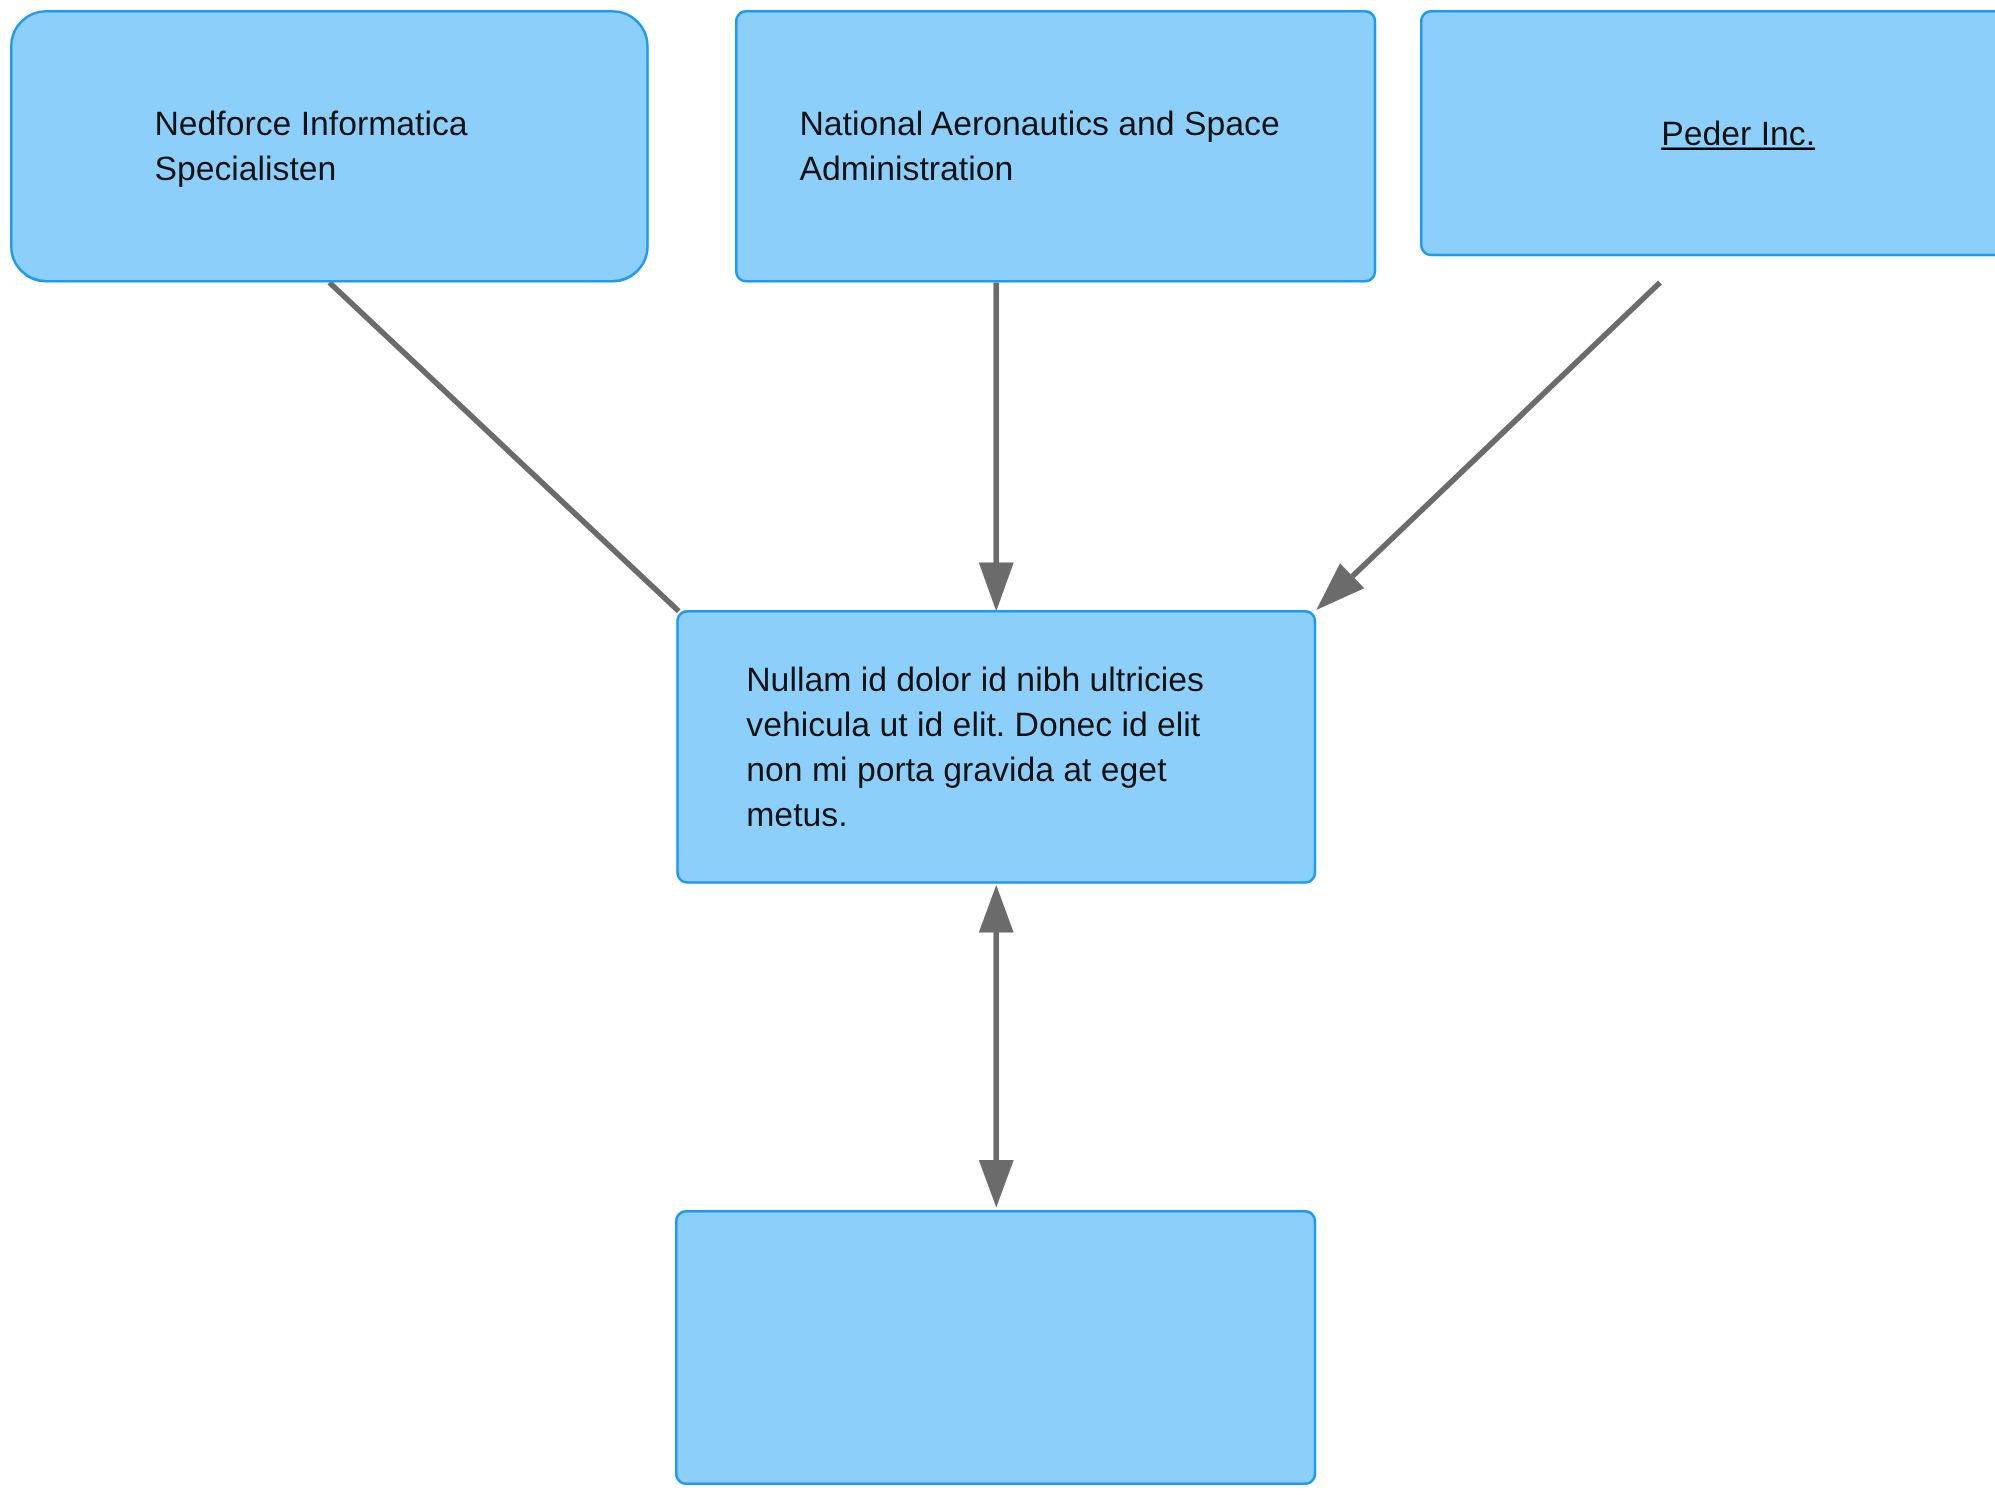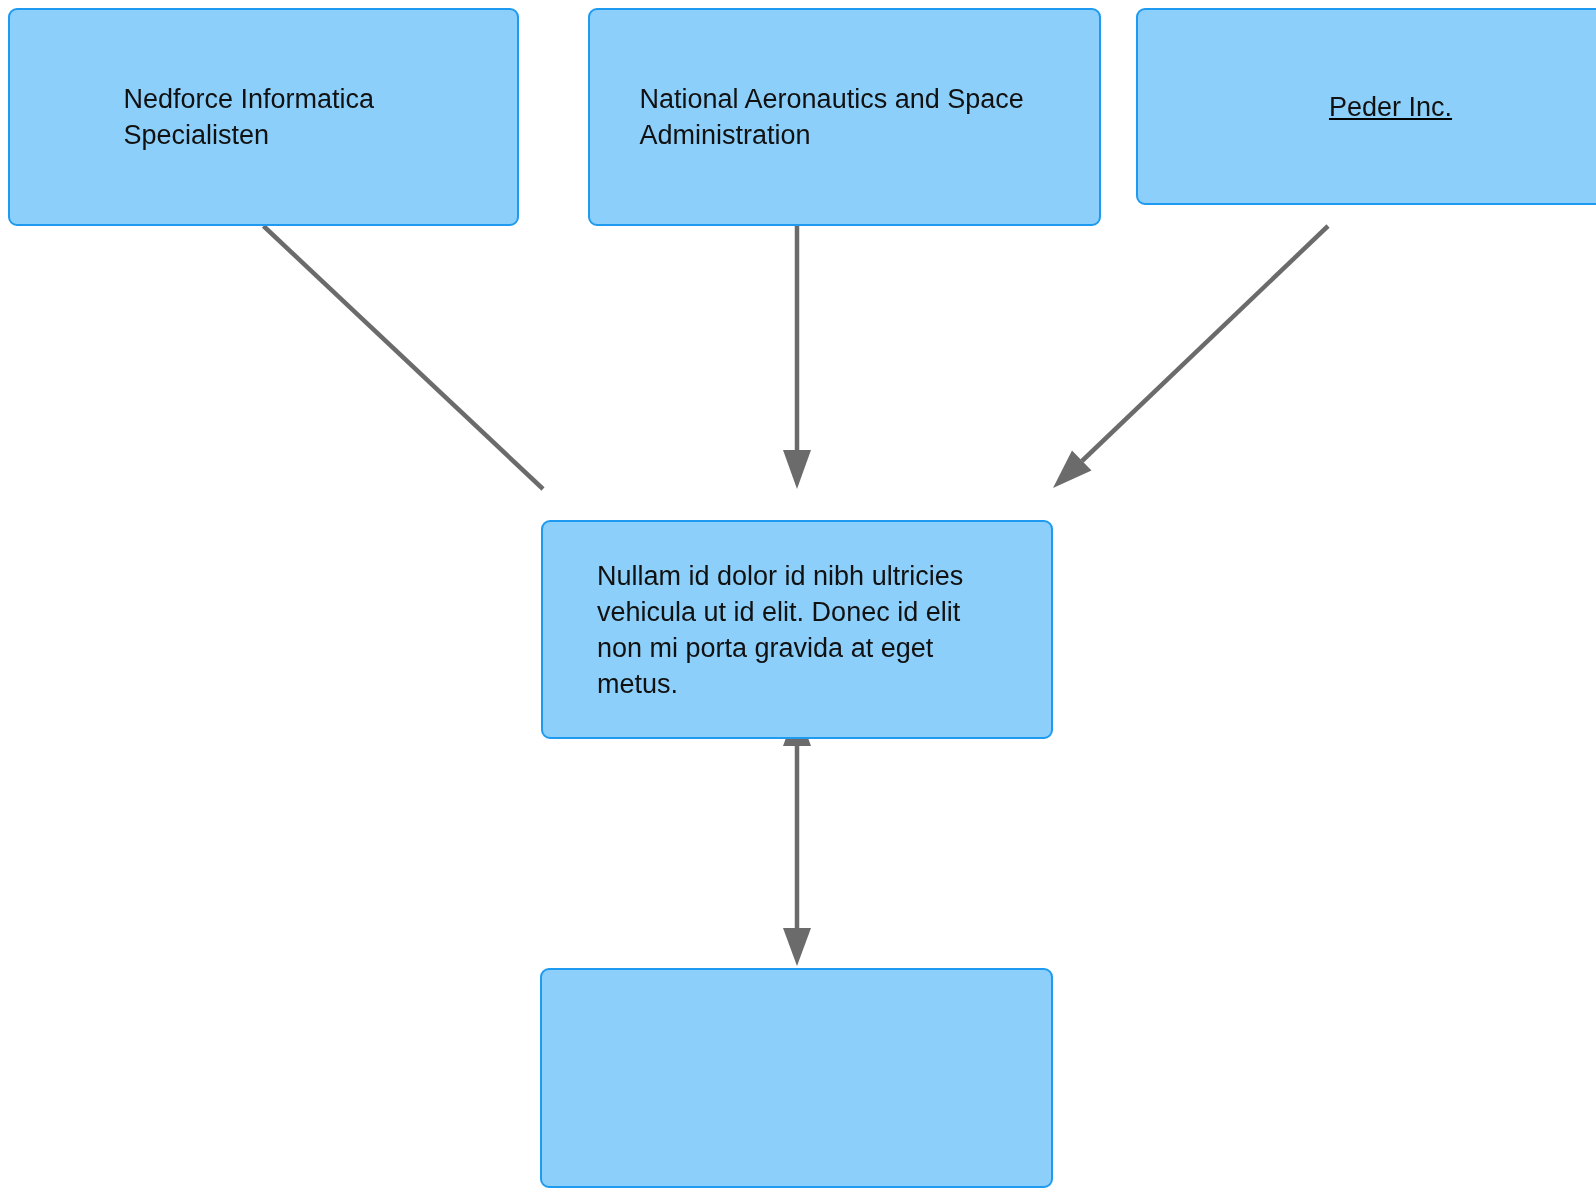--- a/index.html
+++ b/index.html
@@ -27,24 +27,24 @@
     align-items: center;
     justify-content: center;
   }
   .node .label {
     font-size: 27px;
     line-height: 36px;
     color: #111111;
     text-align: left;
     letter-spacing: 0;
   }
-  #node-nedforce { left: 8px;    top: 8px;   width: 511px; height: 218px; }
+  #node-nedforce { left: 8px;    top: 8px;   width: 511px; height: 218px; border-radius: 29px; }
   #node-nasa     { left: 540px;  top: 8px;   width: 513px; height: 218px; margin-left: 48px; }
   #node-peder    { left: 1136px; top: 8px;   width: 509px; height: 197px; text-decoration: underline; }
-  #node-center   { left: 541px;  top: 488px; width: 512px; height: 219px; margin-top: 32px; }
+  #node-center   { left: 541px;  top: 488px; width: 512px; height: 219px; }
   #node-bottom   { left: 540px;  top: 968px; width: 513px; height: 220px; }
   .label-w280 { max-width: 280px; }
   .label-w410 { max-width: 410px; }
   .label-w400 { max-width: 400px; }
   .shaft { stroke: #6B6B6B; stroke-width: 4.5px; fill: none; }
   .head  { fill: #6B6B6B; stroke: none; }
 </style>
 </head>
 <body>
 

